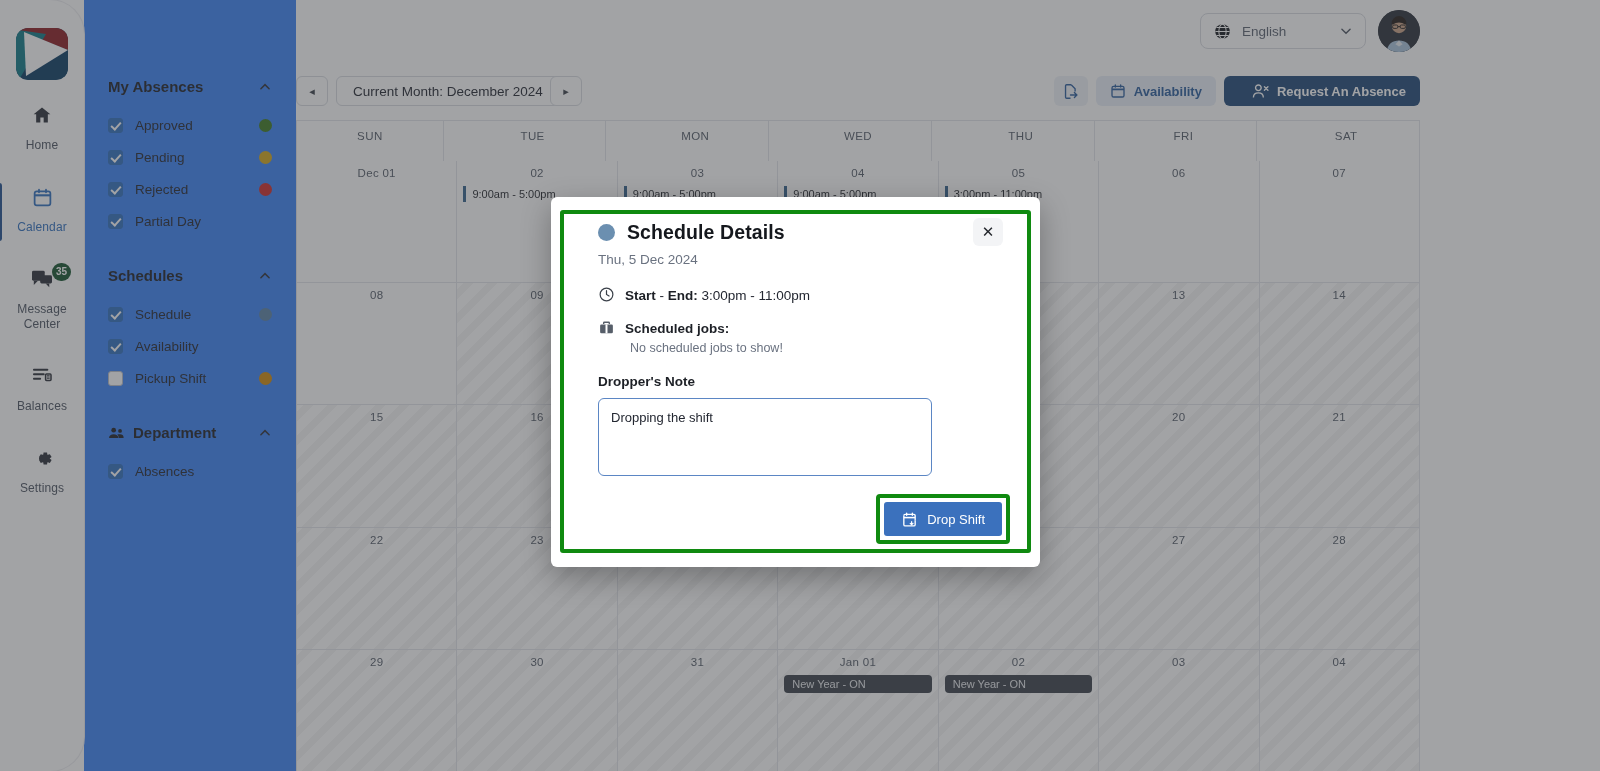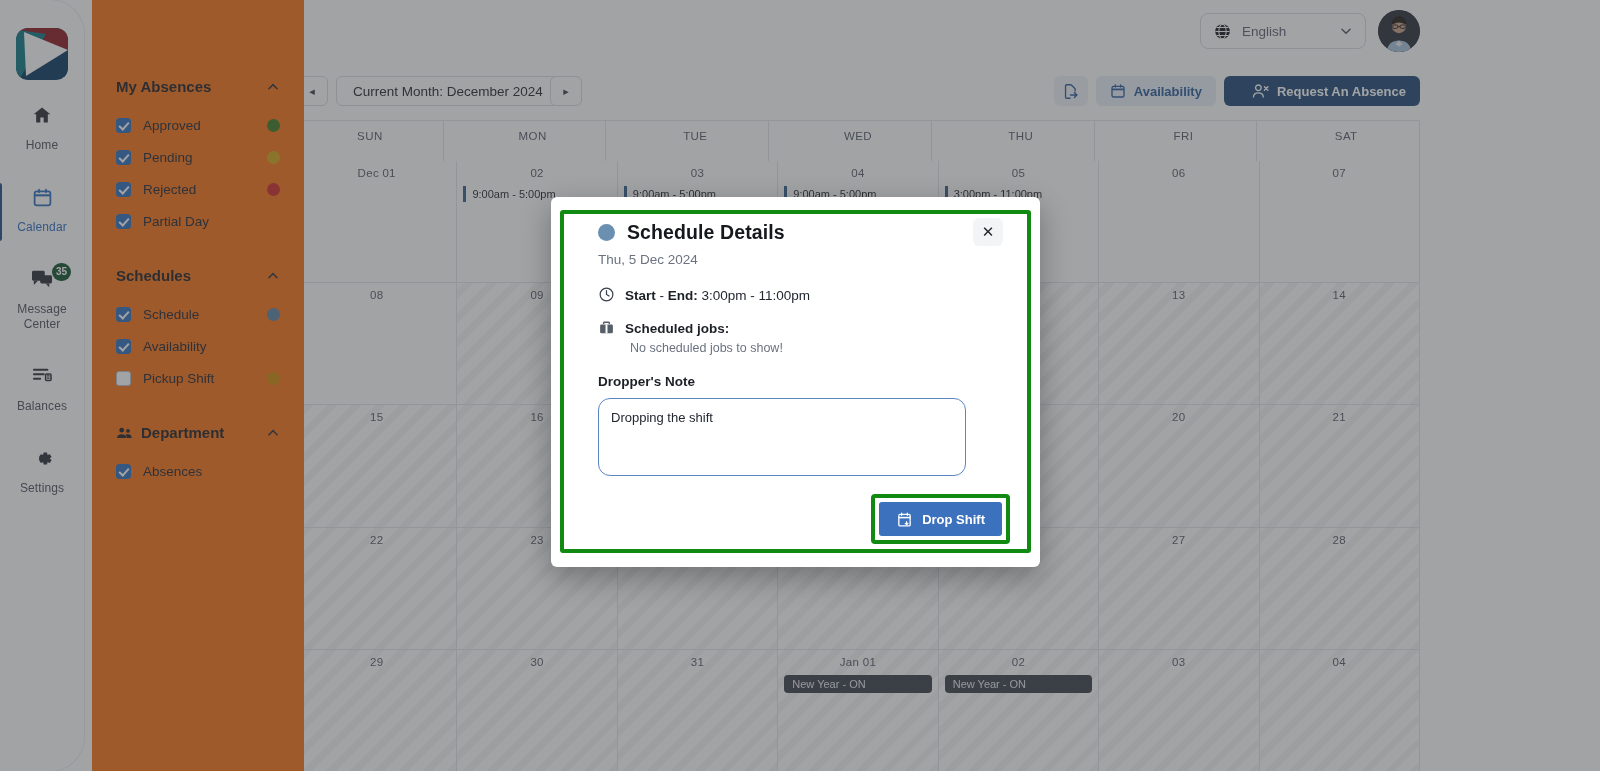--- a/index.html
+++ b/index.html
@@ -42,22 +42,22 @@
   .rail-badge {
     position: absolute; left: 52px; top: 4px;
     min-width: 18px; height: 18px; padding: 0 4px;
     border-radius: 9px; background: #14532d; color: #fff;
     font-size: 10px; line-height: 18px; text-align: center;
     font-weight: bold;
   }
 
   
   .filters {
-    position: absolute; left: 92px; top: 0; width: 212px; height: 771px;
-    background: #f97316; padding: 78px 0 8px 24px; z-index: 2;
+    position: absolute; left: 84px; top: 0; width: 212px; height: 771px;
+    background: #3b82f6; padding: 78px 0 8px 24px; z-index: 2;
   }
   .filter-group { margin-bottom: 8px; }
   .fg-head {
     display: flex; align-items: center; width: 164px;
     font-size: 15px; font-weight: bold; color: #1d2026;
     margin-bottom: 14px; cursor: pointer;
   }
   .fg-head .gicon { margin-right: 8px; display: inline-flex; }
   .fg-head .gtitle { flex: 1; }
   .chev { width: 14px; height: 14px; display: inline-block; }
@@ -184,31 +184,31 @@
     width: 30px; height: 28px; border-radius: 6px; background: #f3f4f6;
     border: none; cursor: pointer; display: flex; align-items: center; justify-content: center;
     font-size: 15px; color: #23262c;
   }
   .m-date { font-size: 13.5px; color: #6a7280; margin: 8px 0 0 0; }
   .m-line { display: flex; align-items: flex-end; gap: 10px; margin-top: 19px; font-size: 13.5px; color: #232731; }
   .m-line b { font-weight: bold; color: #1d2026; }
   .m-sub { font-size: 12.5px; color: #6a7280; margin: 5px 0 0 32px; }
   .m-note-label { font-size: 13.5px; font-weight: bold; color: #1d2026; margin-top: 19px; }
   .m-textarea {
-    margin-top: 9px; width: 368px; height: 78px;
-    border: 1px solid #5b86c4; border-radius: 12px;
+    margin-top: 9px; width: 334px; height: 78px;
+    border: 1px solid #5b86c4; border-radius: 6px;
     font-family: "Liberation Sans", sans-serif;
     font-size: 13px; color: #232731; padding: 11px 12px; resize: none; outline: none;
     background: #fff;
   }
   .m-foot { position: absolute; right: 30px; bottom: 23px; }
   .btn-hl { position: relative; display: inline-block; border: 4px solid #108a10; border-radius: 4px; padding: 4px; }
   .drop-btn {
     height: 34px; padding: 0 17px; border: none; border-radius: 3px;
-    background: #3b71bd; color: #fff; font-size: 13px; font-weight: bold;
+    background: #3b71bd; color: #fff; font-size: 13px; font-weight: normal;
     display: flex; align-items: center; gap: 9px; cursor: pointer;
   }
   svg { display: block; }
 </style>
 </head>
 <body>
 
 <div id="root">
 
   <nav class="icon-rail">
@@ -440,22 +440,22 @@
             </svg>
           </span>
           <span>Request An Absence</span>
         </button>
       </div>
     </div>
 
     <div class="cal">
       <div class="cal-head">
         <div class="hc">SUN</div>
+        <div class="hc">TUE</div>
         <div class="hc">MON</div>
-        <div class="hc">TUE</div>
         <div class="hc">WED</div>
         <div class="hc">THU</div>
         <div class="hc">FRI</div>
         <div class="hc">SAT</div>
       </div>
       <div class="cal-body" id="cal-body">
           <div class="cal-row">
             <div class="cell">
               <div class="dnum">Dec 01</div>
             </div>

